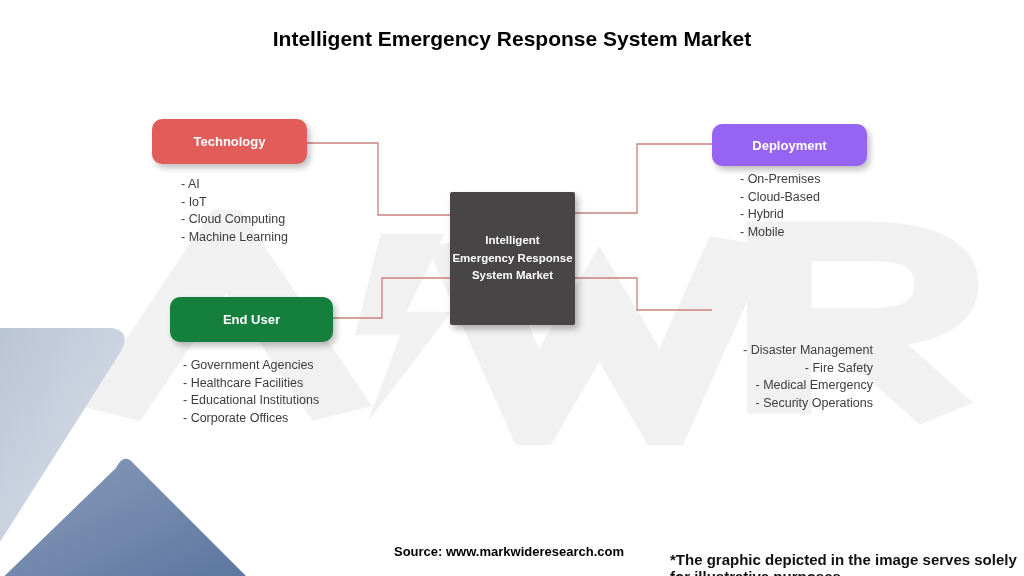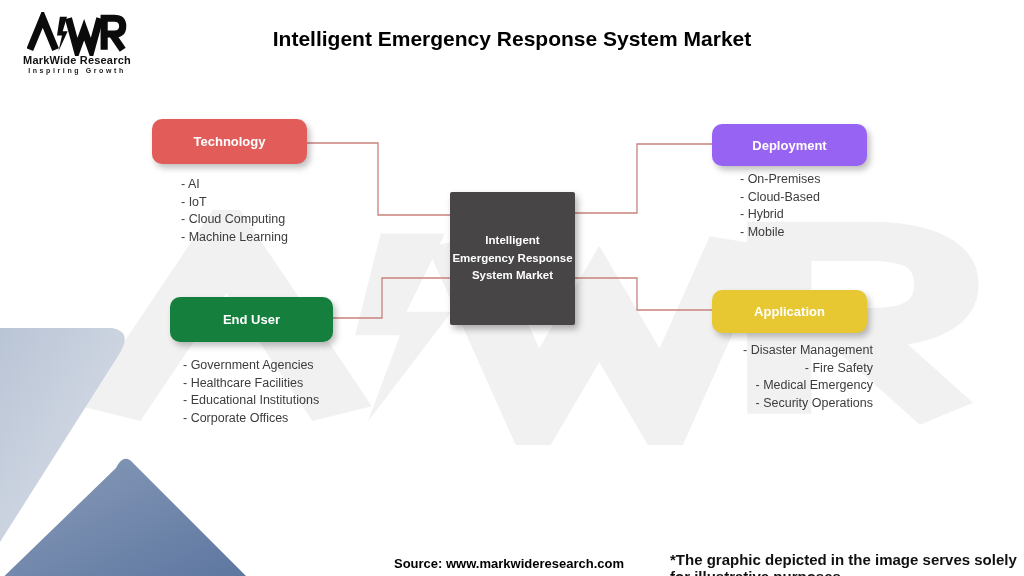--- a/index.html
+++ b/index.html
@@ -41,21 +41,21 @@
   #box-application{left:712px;top:290px;width:155px;height:43px;background:#E7C832;}
   
   .item-list{position:absolute;z-index:5;margin:0;padding:0;list-style:none;
     font-size:12.5px;color:#3c3c3c;line-height:17.6px;}
   #list-technology {left:181px;top:176px;}
   #list-deployment {left:740px;top:171px;}
   #list-enduser    {left:183px;top:357px;}
   #list-application{left:743px;top:342px;text-align:right;}
   
   #source-line{position:absolute;left:394px;top:544px;z-index:6;
-    font-size:13px;font-weight:bold;color:#000;margin-top:12px;}
+    font-size:13px;font-weight:bold;color:#000;}
   #disclaimer{position:absolute;left:670px;top:551px;z-index:6;
     font-size:15px;font-weight:600;color:#111;}
 </style>
 </head>
 <body>
 
 <div id="stage">
 
   <svg id="watermark" viewBox="0 0 140 60" preserveAspectRatio="none" aria-hidden="true">
     <g stroke="#F1F1F1" stroke-width="10" fill="none" stroke-linecap="butt" stroke-linejoin="miter">
@@ -84,33 +84,20 @@
 
   <svg id="connectors" viewBox="0 0 1024 576" aria-hidden="true">
     <g stroke="#C9827E" stroke-width="1.3" fill="none">
       <polyline points="307,143 378,143 378,215 452,215"></polyline>
       <polyline points="316,318 382,318 382,278 452,278"></polyline>
       <polyline points="572,213 637,213 637,144 712,144"></polyline>
       <polyline points="572,278 637,278 637,310 712,310"></polyline>
     </g>
   </svg>
 
-  <div id="logo">
-    <svg class="mono" width="100" height="44" viewBox="0 0 140 60" aria-hidden="true">
-      <g stroke="#0b0b0b" stroke-width="10" fill="none" stroke-linecap="butt" stroke-linejoin="miter">
-        <path d="M4,52 L22,8 L40,52"></path>
-        <path d="M58,8 L70,52 L80,24 L90,52 L102,8"></path>
-        <path d="M108,52 L108,8 L122,8 Q134,8 134,19 Q134,30 122,30 L108,30"></path>
-        <path d="M119,30 L134,52"></path>
-      </g>
-      <polygon points="46,6 56,6 50,26 57,26 44,54 49,32 42,32" fill="#0b0b0b"></polygon>
-    </svg>
-    <div class="name">MarkWide Research</div>
-    <div class="tagline">Inspiring Growth</div>
-  </div>
 
   <div id="page-title">Intelligent Emergency Response System Market</div>
 
   <div class="center-node">
     <div>Intelligent</div>
     <div>Emergency Response</div>
     <div>System Market</div>
   </div>
 
   <div id="box-technology" class="branch-box">
@@ -136,23 +123,20 @@
   <div id="box-enduser" class="branch-box">
     <span>End User</span>
   </div>
   <ul id="list-enduser" class="item-list">
     <li>- Government Agencies</li>
     <li>- Healthcare Facilities</li>
     <li>- Educational Institutions</li>
     <li>- Corporate Offices</li>
   </ul>
 
-  <div id="box-application" class="branch-box">
-    <span>Application</span>
-  </div>
   <ul id="list-application" class="item-list">
     <li>- Disaster Management</li>
     <li>- Fire Safety</li>
     <li>- Medical Emergency</li>
     <li>- Security Operations</li>
   </ul>
 
   <div id="source-line">Source: www.markwideresearch.com</div>
   <div id="disclaimer">*The graphic depicted in the image serves solely for illustrative purposes</div>
 

